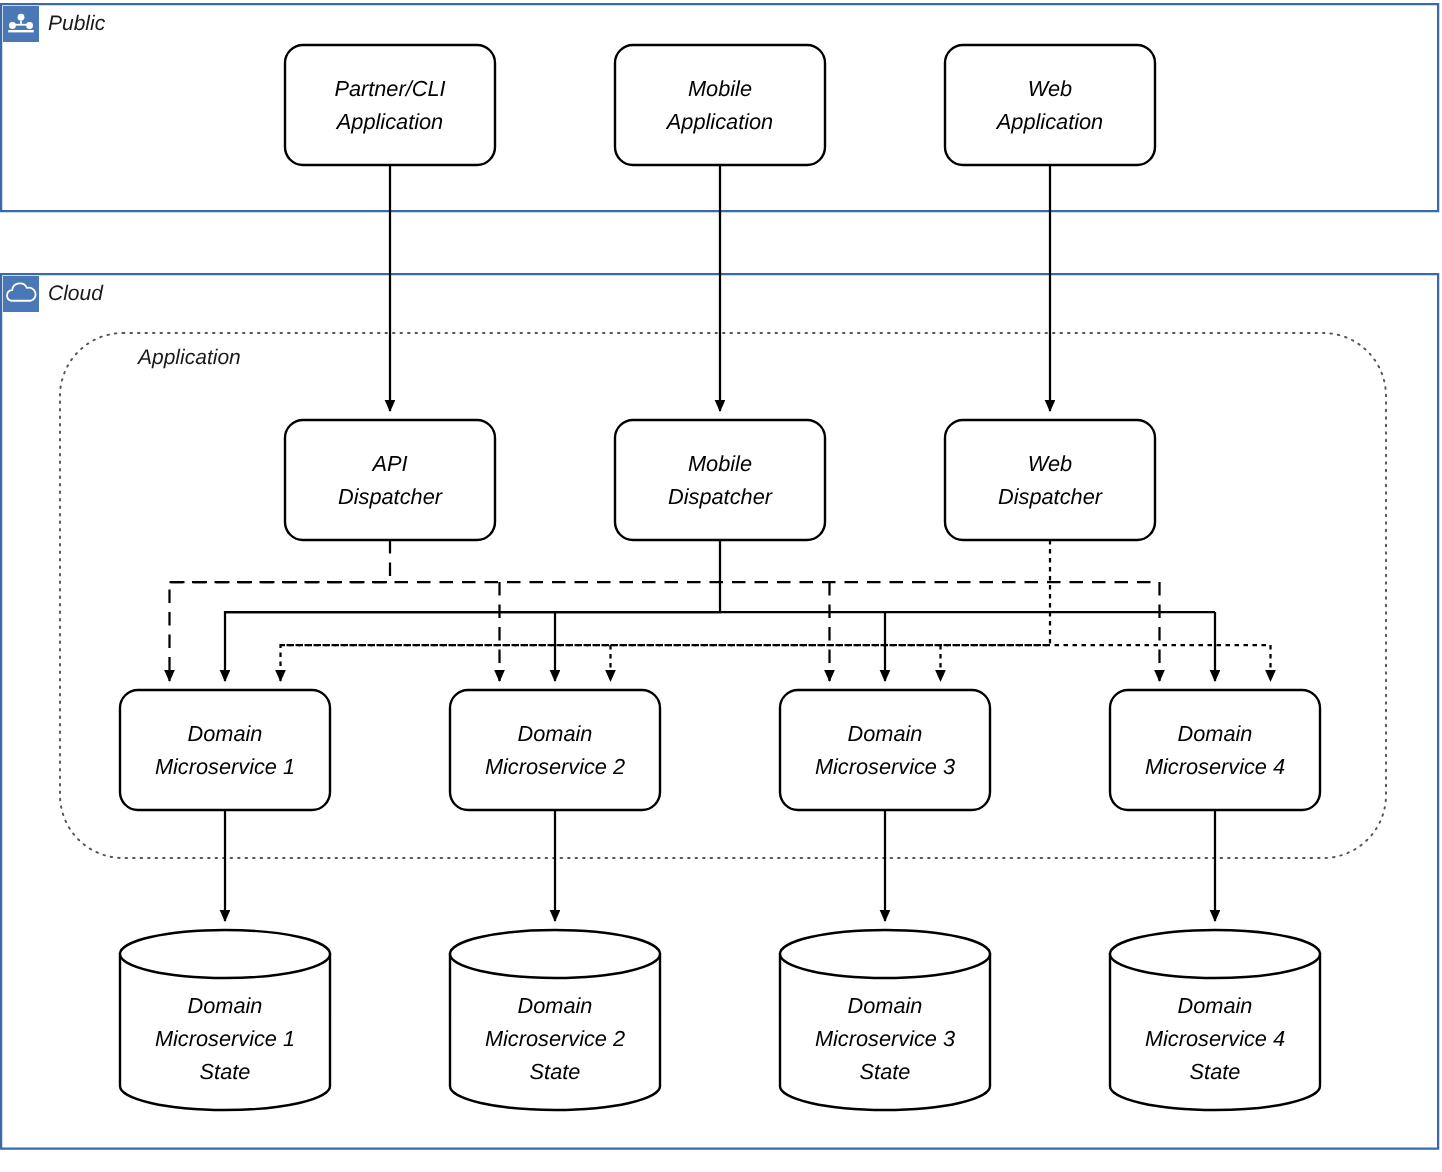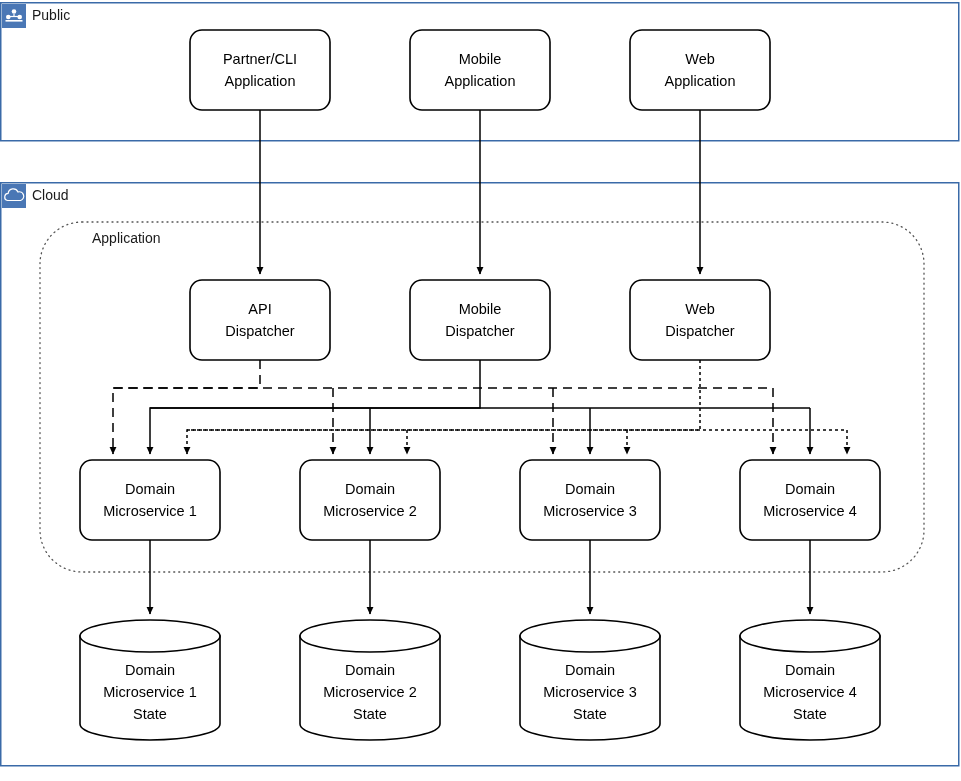--- a/index.html
+++ b/index.html
@@ -11,20 +11,21 @@
   body {
     width: 961px;
     height: 781px;
     font-family: "Liberation Sans", sans-serif;
     overflow: hidden;
   }
   #diagram-root {
     position: relative;
     width: 961px;
     height: 781px;
+    font-style: italic;
   }
   svg#arch-svg {
     position: absolute;
     top: 0;
     left: 0;
     display: block;
   }
   .zone-label-text {
     font-family: "Liberation Sans", sans-serif;
     font-size: 14px;

